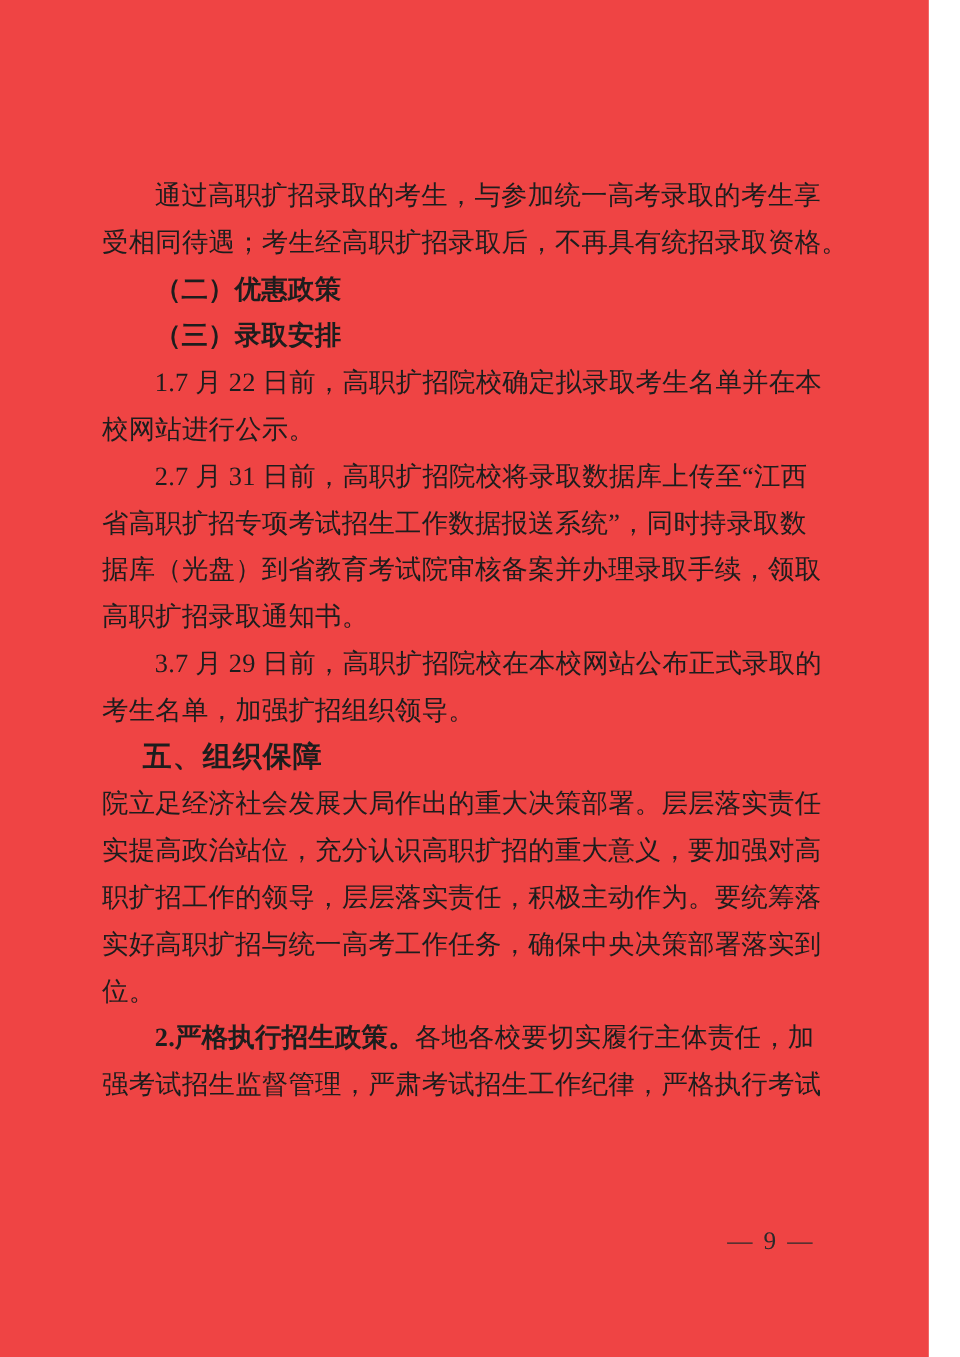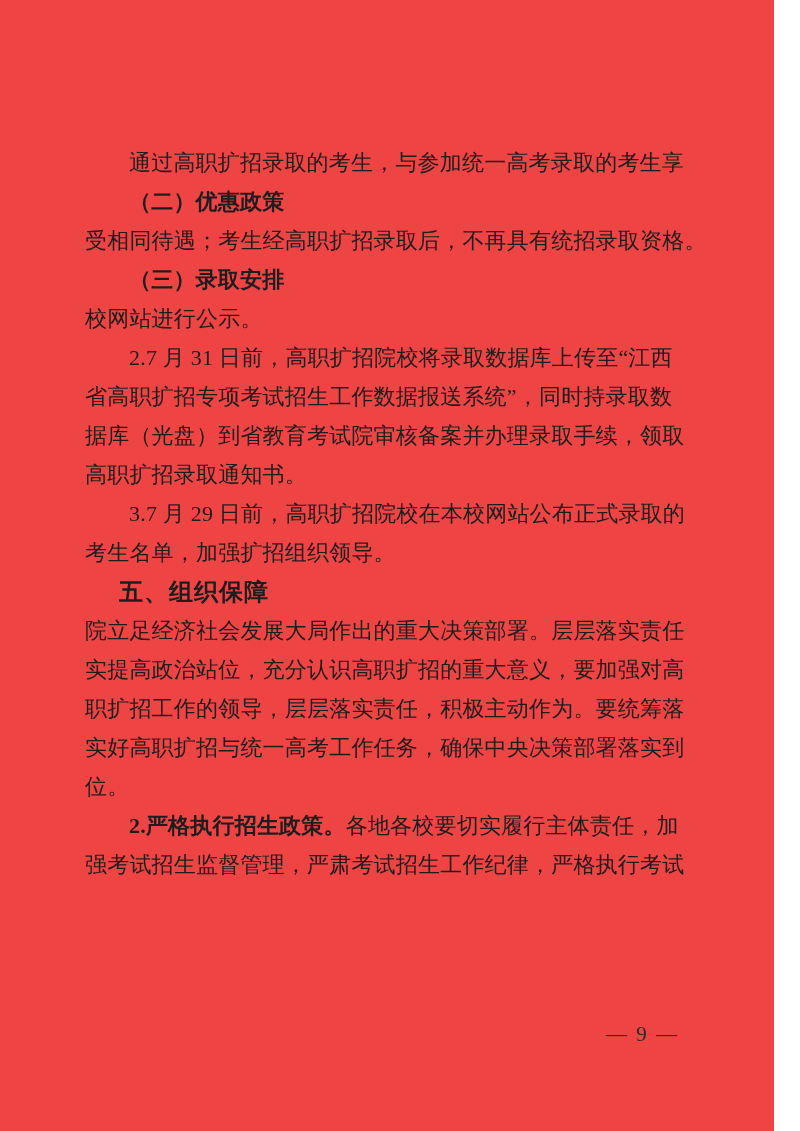--- a/index.html
+++ b/index.html
@@ -53,23 +53,24 @@
     color: #2a2a2a;
     font-family: "Liberation Serif", serif;
   }
 </style>
 </head>
 <body>
 
 <div class="page">
   <div class="text-block">
       <div class="line body indent"><span class="seg">通过高职扩招录取的考生，与参加统一高考录取的考生享</span></div>
+      <div class="line body"><span class="seg">受相同待遇；考生经高职扩招录取后，不再具有统招录取资格。</span></div>
       <div class="line body indent"><span class="seg bold">（二）优惠政策</span></div>
-      <div class="line body"><span class="seg">受相同待遇；考生经高职扩招录取后，不再具有统招录取资格。</span></div>
       <div class="line body indent"><span class="seg bold">（三）录取安排</span></div>
+      <div class="line body indent"><span class="seg">1.7 月 22 日前，高职扩招院校确定拟录取考生名单并在本</span></div>
       <div class="line body"><span class="seg">校网站进行公示。</span></div>
       <div class="line body indent"><span class="seg">2.7 月 31 日前，高职扩招院校将录取数据库上传至“江西</span></div>
       <div class="line body"><span class="seg">省高职扩招专项考试招生工作数据报送系统”，同时持录取数</span></div>
       <div class="line body"><span class="seg">据库（光盘）到省教育考试院审核备案并办理录取手续，领取</span></div>
       <div class="line body"><span class="seg">高职扩招录取通知书。</span></div>
       <div class="line body indent"><span class="seg">3.7 月 29 日前，高职扩招院校在本校网站公布正式录取的</span></div>
       <div class="line body"><span class="seg">考生名单，加强扩招组织领导。</span></div>
       <div class="line heading-hei indent"><span class="seg bold">五、组织保障</span></div>
       <div class="line body"><span class="seg">院立足经济社会发展大局作出的重大决策部署。层层落实责任</span></div>
       <div class="line body"><span class="seg">实提高政治站位，充分认识高职扩招的重大意义，要加强对高</span></div>

